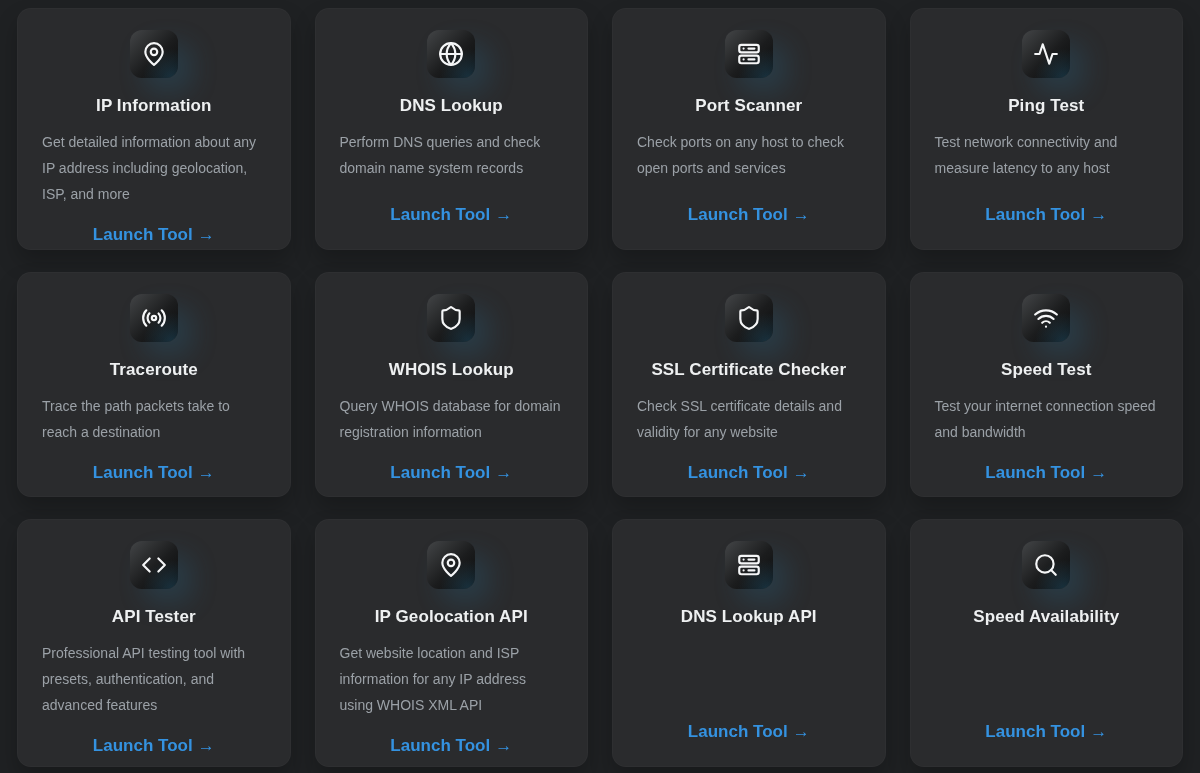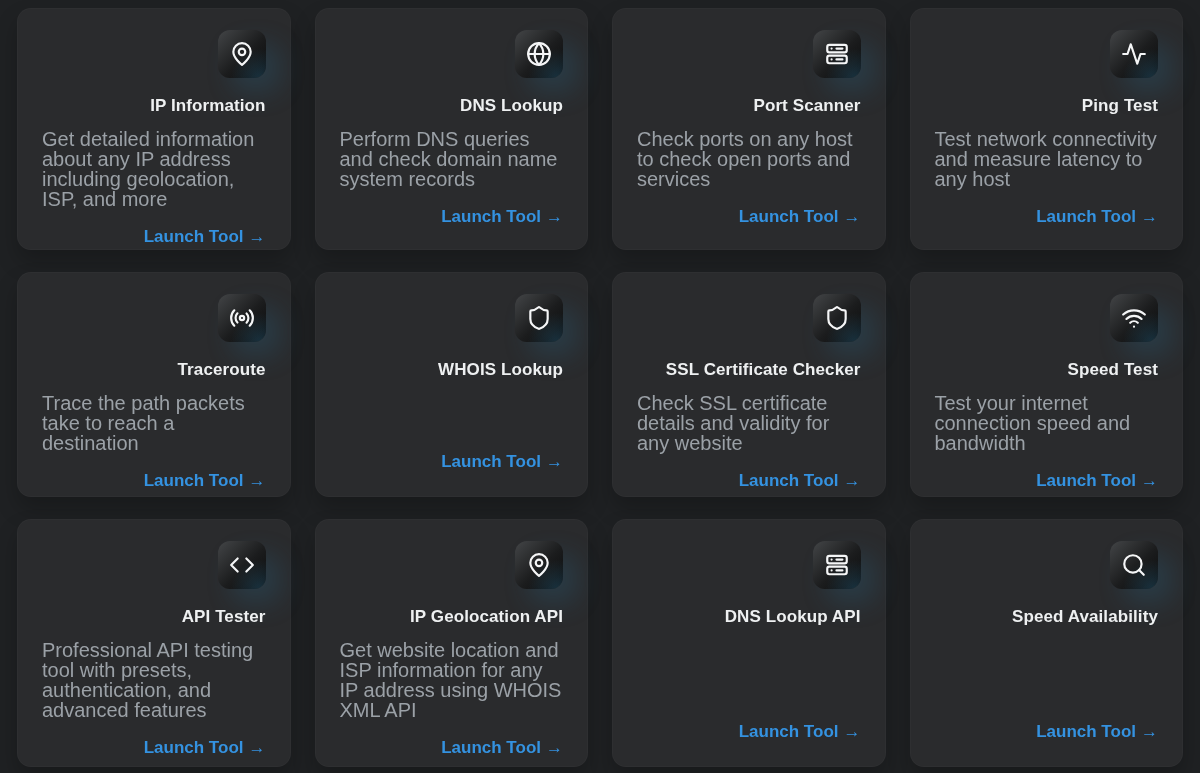--- a/index.html
+++ b/index.html
@@ -19,21 +19,21 @@
     width: 1200px;
   }
   .card {
     background: #2a2b2d;
     border-radius: 14px;
     border: 1px solid rgba(255,255,255,0.02);
     box-shadow: 0 12px 22px rgba(0,0,0,0.22);
     padding: 21px 24px 24px 24px;
     display: flex;
     flex-direction: column;
-    align-items: flex-end;
+    align-items: center;
     cursor: pointer;
   }
   .tile {
     width: 48px; height: 48px;
     border-radius: 12px;
     background:
       radial-gradient(42px at 88% 100%, rgba(52,130,170,0.30), transparent 70%),
       linear-gradient(135deg, #434547 0%, #1b1c1d 55%, #0a0b0c 100%);
     box-shadow: 14px 14px 26px rgba(40,120,160,0.22);
     display: flex; align-items: center; justify-content: center;
@@ -50,22 +50,22 @@
   }
   .card-title {
     color: #eef0f1;
     font-size: 17px;
     font-weight: 700;
     letter-spacing: 0.1px;
     margin-bottom: 13px;
   }
   .card-desc {
     color: #9ba1a7;
-    font-size: 20px;
-    line-height: 20px;
+    font-size: 14px;
+    line-height: 26px;
     margin-bottom: 18px;
   }
   .launch-link {
     margin-top: auto;
     color: #3492e0;
     font-size: 17px;
     font-weight: 700;
     text-decoration: none;
     display: inline-flex;
     align-items: center;
@@ -170,20 +170,21 @@
 
   <div class="card">
     <div class="tile">
       <span class="icon" style="display: flex;">
           <svg viewBox="0 0 24 24">
             <path d="M20 13c0 5-3.5 7.5-7.66 8.95a1 1 0 0 1-.67-.01C7.5 20.5 4 18 4 13V6a1 1 0 0 1 1-1c2 0 4.5-1.2 6.24-2.72a1.17 1.17 0 0 1 1.52 0C14.51 3.81 17 5 19 5a1 1 0 0 1 1 1z"></path>
           </svg>
         </span>
     </div>
     <div class="card-title">WHOIS Lookup</div>
+    <div class="card-desc">Query WHOIS database for domain registration information</div>
     <a class="launch-link" href="#">
       <span class="launch-label">Launch Tool</span>
       <span class="launch-arrow">→</span>
     </a>
   </div>
 
   <div class="card">
     <div class="tile">
       <span class="icon" style="display: flex;">
           <svg viewBox="0 0 24 24">

